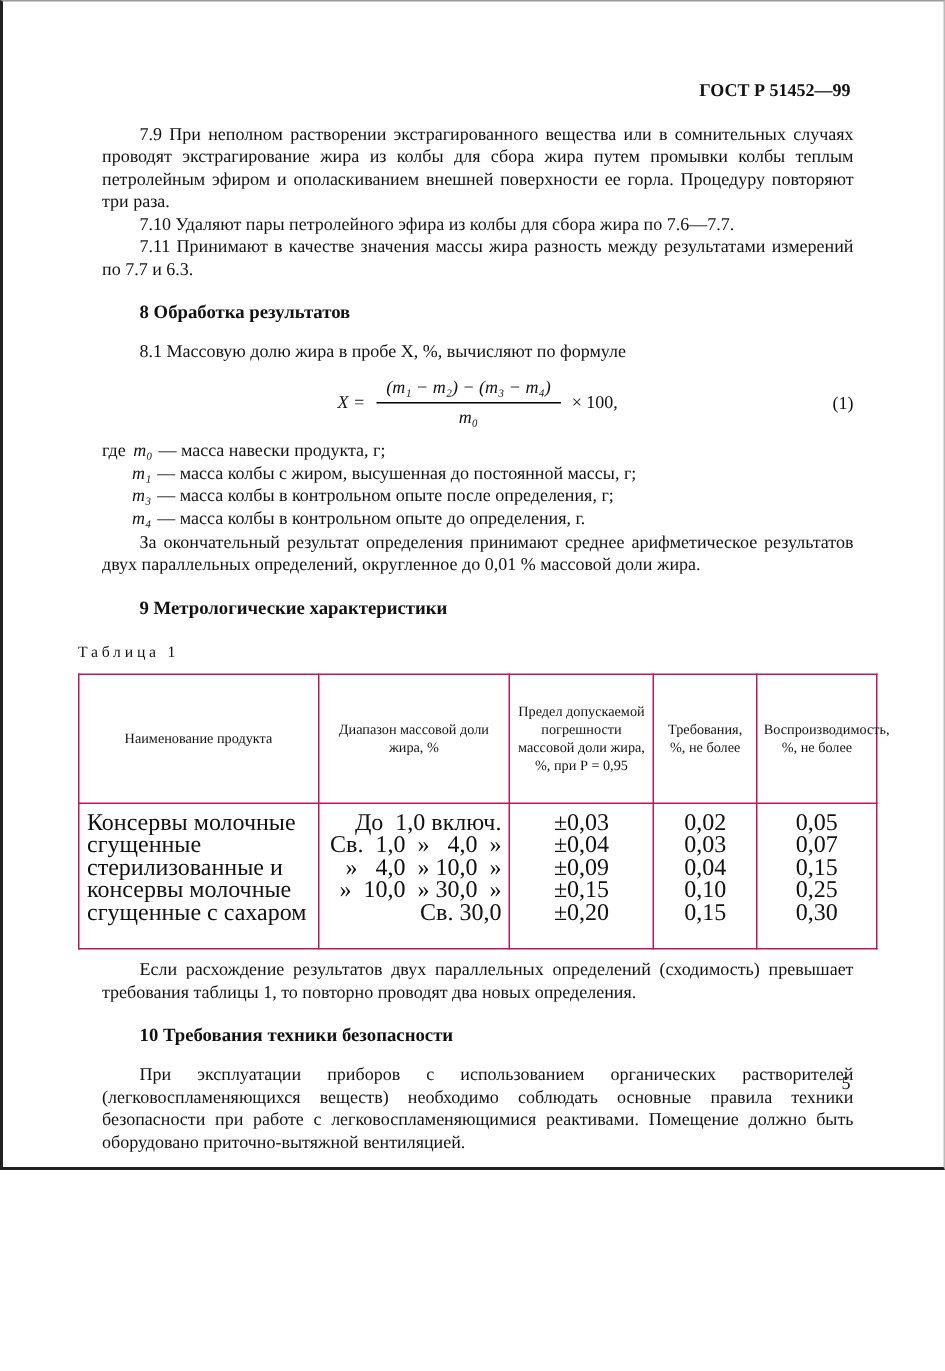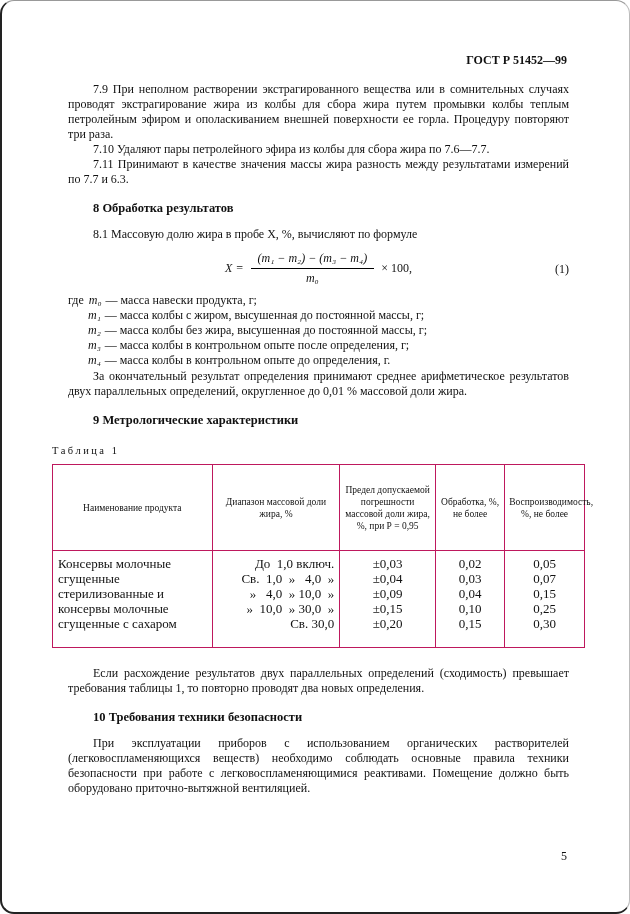--- a/index.html
+++ b/index.html
@@ -1,30 +1,29 @@
 <!DOCTYPE html>
 <html><head>
 <meta charset="utf-8">
 <style>
   * { margin: 0; padding: 0; box-sizing: border-box; }
   html, body { background: #ffffff; }
   .page {
-    width: 630px; height: 914px;
+    width: 630px; height: 780px;
     background: #fff;
     position: relative;
     font-family: "Liberation Serif", serif;
     font-size: 12px;
     line-height: 15px;
     color: #111;
     border-top: 1px solid #999;
     border-right: 1px solid #bbb;
     border-left: 2px solid #222;
     border-bottom: 2px solid #222;
     overflow: hidden;
-    border-radius: 14px;
   }
   .gost-header {
     text-align: right;
     padding: 52px 62px 0 0;
     font-weight: bold;
     font-size: 12px;
   }
   .content { padding: 14px 60px 0 66px; }
   .para { text-align: justify; text-indent: 25px; }
   .heading { font-weight: bold; font-size: 12.5px; margin: 13px 0 11px; text-indent: 25px; line-height: 16px; }
@@ -53,26 +52,26 @@
   table.gost-table th, table.gost-table td { border: 1px solid #be185d; }
   table.gost-table th {
     font-weight: normal;
     font-size: 9.5px;
     line-height: 12px;
     text-align: center;
     vertical-align: middle;
     padding: 6px 4px;
     height: 86px;
   }
-  table.gost-table td { vertical-align: top; font-size: 13px; line-height: 15px; padding: 5px 5px 16px; margin-top: 36px; }
+  table.gost-table td { vertical-align: top; font-size: 16px; line-height: 15px; padding: 5px 5px 16px; margin-top: 36px; }
   td.product { text-align: left; }
   td.ranges div { text-align: right; white-space: pre; }
   td.nums div { text-align: center; }
   .c1 { width: 30%; } .c2 { width: 24%; } .c3 { width: 18%; } .c4 { width: 13%; } .c5 { width: 15%; }
-  .after-table { margin-top: 18px; }
+  .after-table { margin-top: 6px; }
   .page-number { position: absolute; right: 62px; bottom: 48px; font-size: 12px; }
 </style>
 </head>
 <body>
 
 <div class="page">
 
   <div class="gost-header">
     <span>ГОСТ Р 51452—99</span>
   </div>
@@ -99,43 +98,40 @@
     </div>
 
     <div class="defs">
       <div class="def-line first">
         <span class="def-prefix">где</span><span class="term">m₀</span><span>— масса навески продукта, г;</span>
       </div>
       <div class="def-line">
         <span class="term">m₁</span><span>— масса колбы с жиром, высушенная до постоянной массы, г;</span>
       </div>
       <div class="def-line">
-        <span class="term">m₂</span><span>— масса колбы без жира, высушенная до постоянной массы, г;</span>
-      </div>
-      <div class="def-line">
         <span class="term">m₃</span><span>— масса колбы в контрольном опыте после определения, г;</span>
       </div>
       <div class="def-line">
         <span class="term">m₄</span><span>— масса колбы в контрольном опыте до определения, г.</span>
       </div>
     </div>
 
     <p class="para">За окончательный результат определения принимают среднее арифметическое результатов двух параллельных определений, округленное до 0,01 % массовой доли жира.</p>
 
     <h2 class="heading">9 Метрологические характеристики</h2>
 
     <div class="table-label">Таблица 1</div>
 
     <table class="gost-table">
       <thead>
         <tr>
           <th class="c1">Наименование продукта</th>
           <th class="c2">Диапазон массовой доли жира, %</th>
           <th class="c3">Предел допускаемой погрешности массовой доли жира, %, при Р = 0,95</th>
-          <th class="c4">Обработка, %, не более</th>
+          <th class="c4">Требования, %, не более</th>
           <th class="c5">Воспроизводимость, %, не более</th>
         </tr>
       </thead>
       <tbody>
         <tr>
           <td class="product">Консервы молочные сгущенные стерилизованные и консервы молочные сгущенные с сахаром</td>
           <td class="ranges">
             <div>До  1,0 включ.</div>
             <div>Св.  1,0  »   4,0  »</div>
             <div>»   4,0  » 10,0  »</div>

